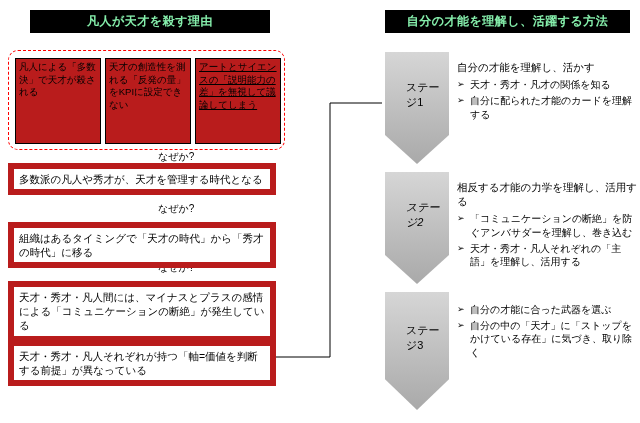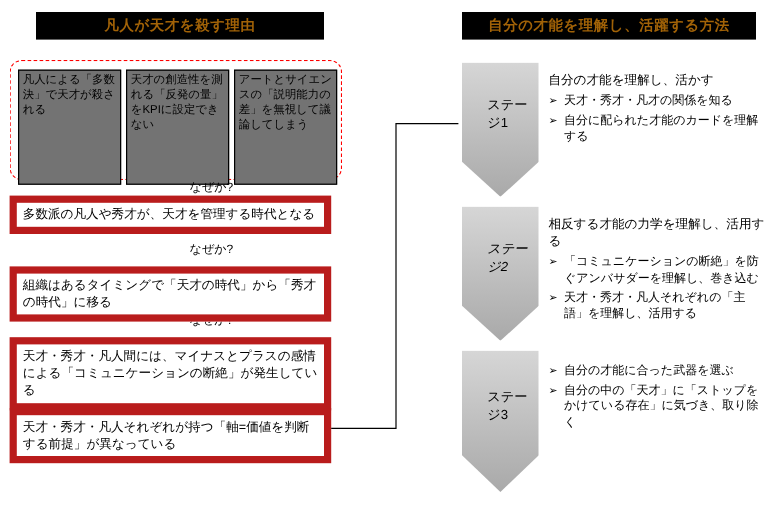--- a/index.html
+++ b/index.html
@@ -3,40 +3,40 @@
 <meta charset="utf-8">
 <style>
   * { margin:0; padding:0; box-sizing:border-box; }
   body { background:#ffffff; }
   .canvas {
     position:relative; width:640px; height:423px; background:#ffffff;
     font-family:"Liberation Sans","DejaVu Sans",sans-serif; color:#000;
     overflow:hidden;
   }
   .hdr {
-    position:absolute; background:#000000; color:#a16207;
+    position:absolute; background:#000000; color:#86efac;
     font-size:12px; font-weight:bold;
     display:flex; align-items:center; justify-content:center;
     letter-spacing:0.5px;
   }
   .hdr-left  { left:30px;  top:10px; width:240px; height:23px; }
   .hdr-right { left:385px; top:10px; width:245px; height:23px; }
 
   .cause-wrap {
     position:absolute; left:8px; top:50px; width:277px; height:100px;
     border:1.5px dashed #ff0000; border-radius:10px;
   }
   .cause-box {
-    position:absolute; top:7px; width:86px; height:96px;
-    background:#737373; border:1px solid #000000;
+    position:absolute; top:7px; width:86px; height:86px;
+    background:#b91c1c; border:1px solid #000000;
     font-size:9.5px; line-height:1.32; padding:2px 3px;
   }
   .cause-1 { left:6px; }
   .cause-2 { left:96px; }
-  .cause-3 { left:186px; }
+  .cause-3 { left:186px;text-decoration:underline; }
 
   .annotation {
     position:absolute; left:289px; top:58px; width:76px;
     color:#ff0000; font-size:9.5px; font-weight:bold; line-height:1.3;
   }
 
   .why {
     position:absolute; left:158px; font-size:10px; line-height:1.1;
   }
   .why-1 { top:151px; }

